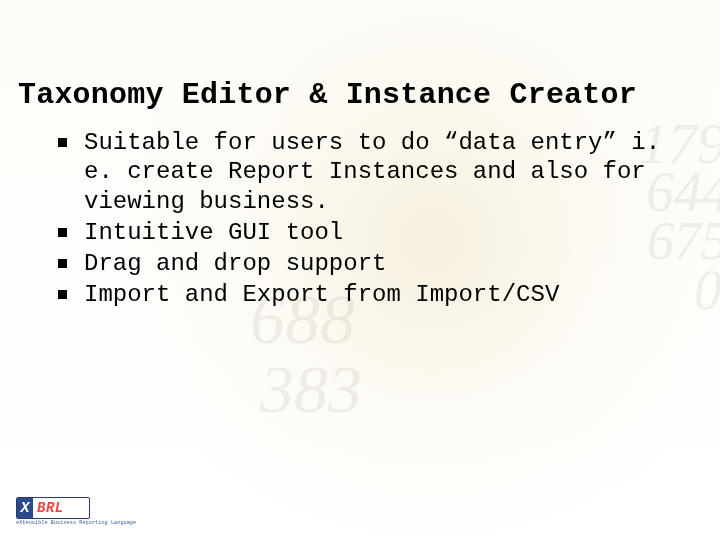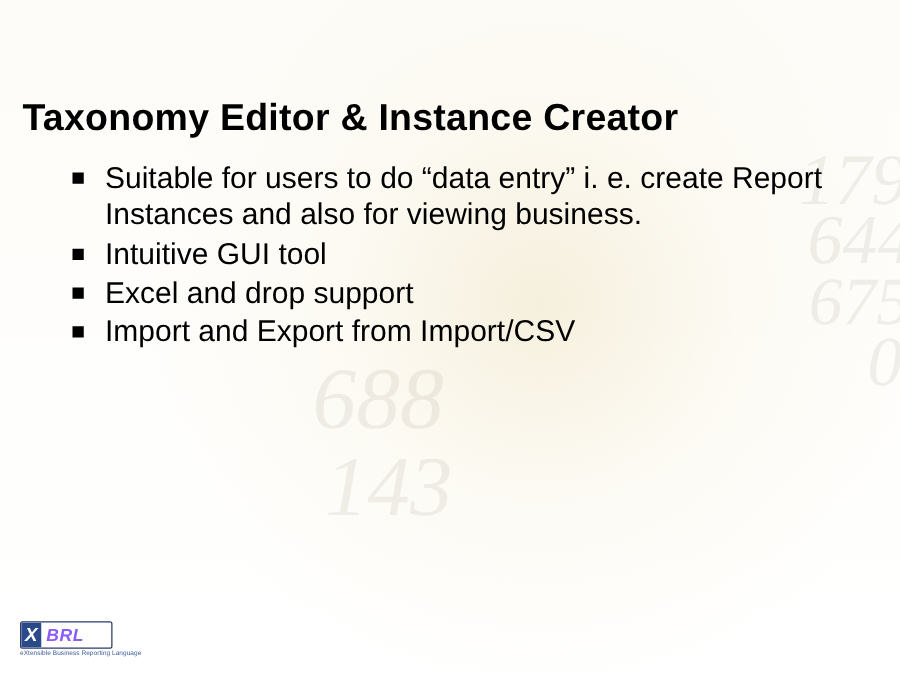--- a/index.html
+++ b/index.html
@@ -33,20 +33,21 @@
   .bg-numbers span {
     position: absolute;
     white-space: nowrap;
   }
   .slide {
     position: relative;
     z-index: 1;
     width: 100%;
     height: 100%;
     box-sizing: border-box;
+    font-family: Liberation Mono, monospace;
   }
   .title {
     position: absolute;
     top: 78px;
     left: 18px;
     right: 18px;
     font-size: 30px;
     font-weight: bold;
     color: #000;
     letter-spacing: 0.2px;
@@ -99,21 +100,21 @@
     color: #fff;
     font-weight: 900;
     font-size: 15px;
     width: 16px;
     display: flex;
     align-items: center;
     justify-content: center;
     font-style: italic;
   }
   .logo-brl {
-    color: #8b5cf6;
+    color: #ef4444;
     font-weight: 900;
     font-size: 14px;
     letter-spacing: 0.5px;
     padding: 0 4px;
     display: flex;
     align-items: center;
     font-style: italic;
   }
   .logo-sub {
     font-size: 5.2px;
@@ -127,32 +128,32 @@
 </head>
 <body>
 
 <div class="bg"></div>
 <div class="bg-numbers">
   <span style="top:110px; right:-6px; font-size:58px;">179</span>
   <span style="top:160px; right:-10px; font-size:56px;">644</span>
   <span style="top:210px; right:-8px; font-size:54px;">675</span>
   <span style="top:258px; right:-30px; font-size:56px;">05</span>
   <span style="top:280px; left:250px; font-size:70px;">688</span>
-  <span style="top:350px; left:260px; font-size:68px;">143</span>
+  <span style="top:350px; left:260px; font-size:68px;">383</span>
 </div>
 
 <div class="slide">
 
   <div class="title">Taxonomy Editor &amp; Instance Creator</div>
 
   <div class="bullets">
     <ul>
       <li>Suitable for users to do “data entry” i. e. create Report Instances and also for viewing business.</li>
       <li>Intuitive GUI tool</li>
-      <li>Excel and drop support</li>
+      <li>Drag and drop support</li>
       <li>Import and Export from Import/CSV</li>
     </ul>
   </div>
 
   <div class="logo">
     <div class="logo-main">
       <div class="logo-x">X</div>
       <div class="logo-brl">BRL</div>
     </div>
     <div class="logo-sub">eXtensible Business Reporting Language</div>

